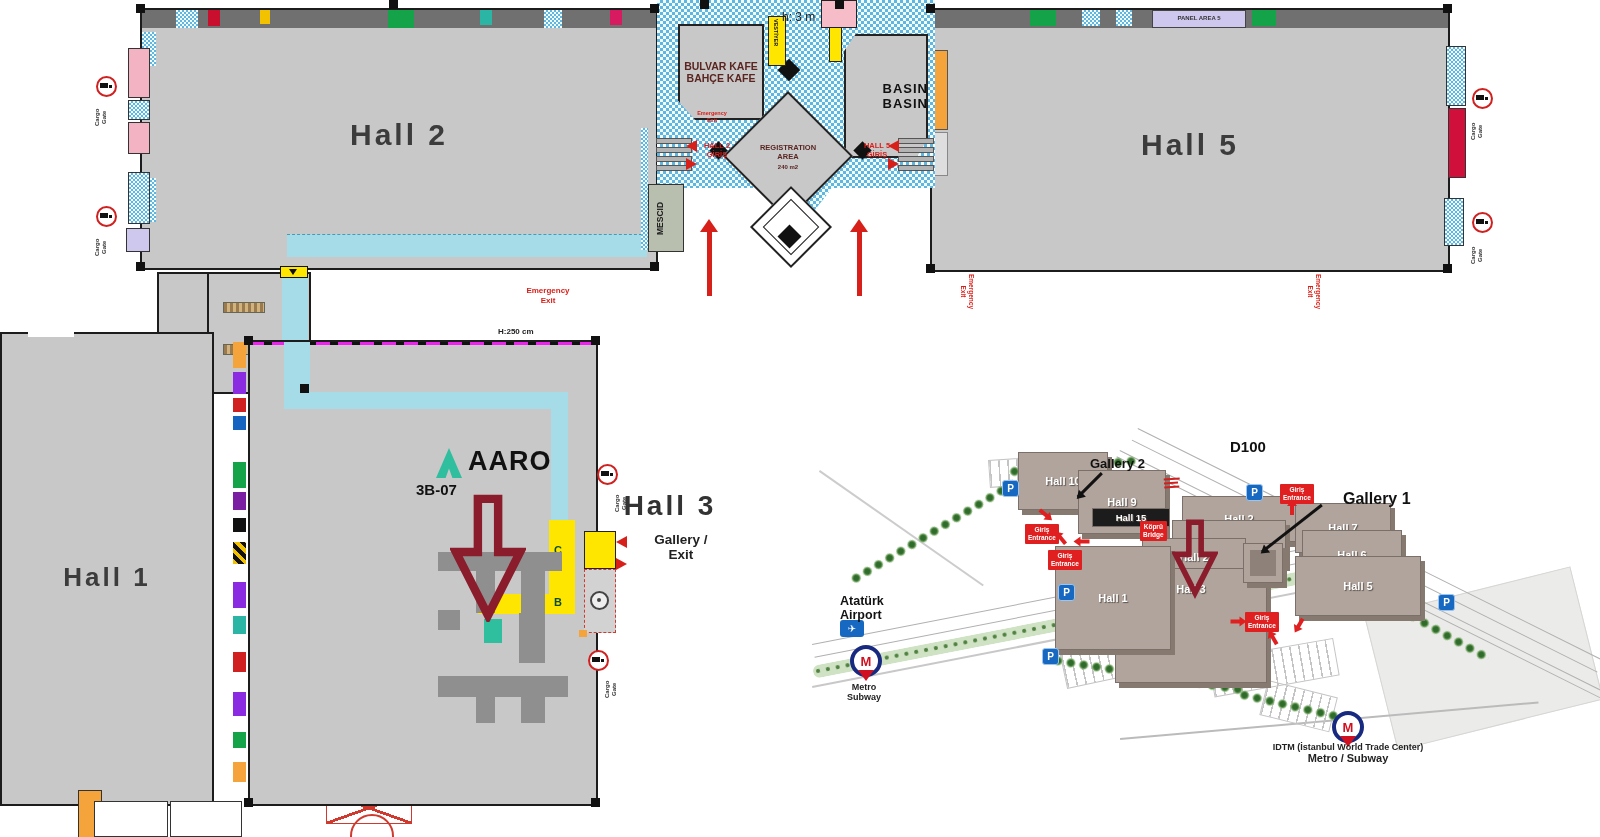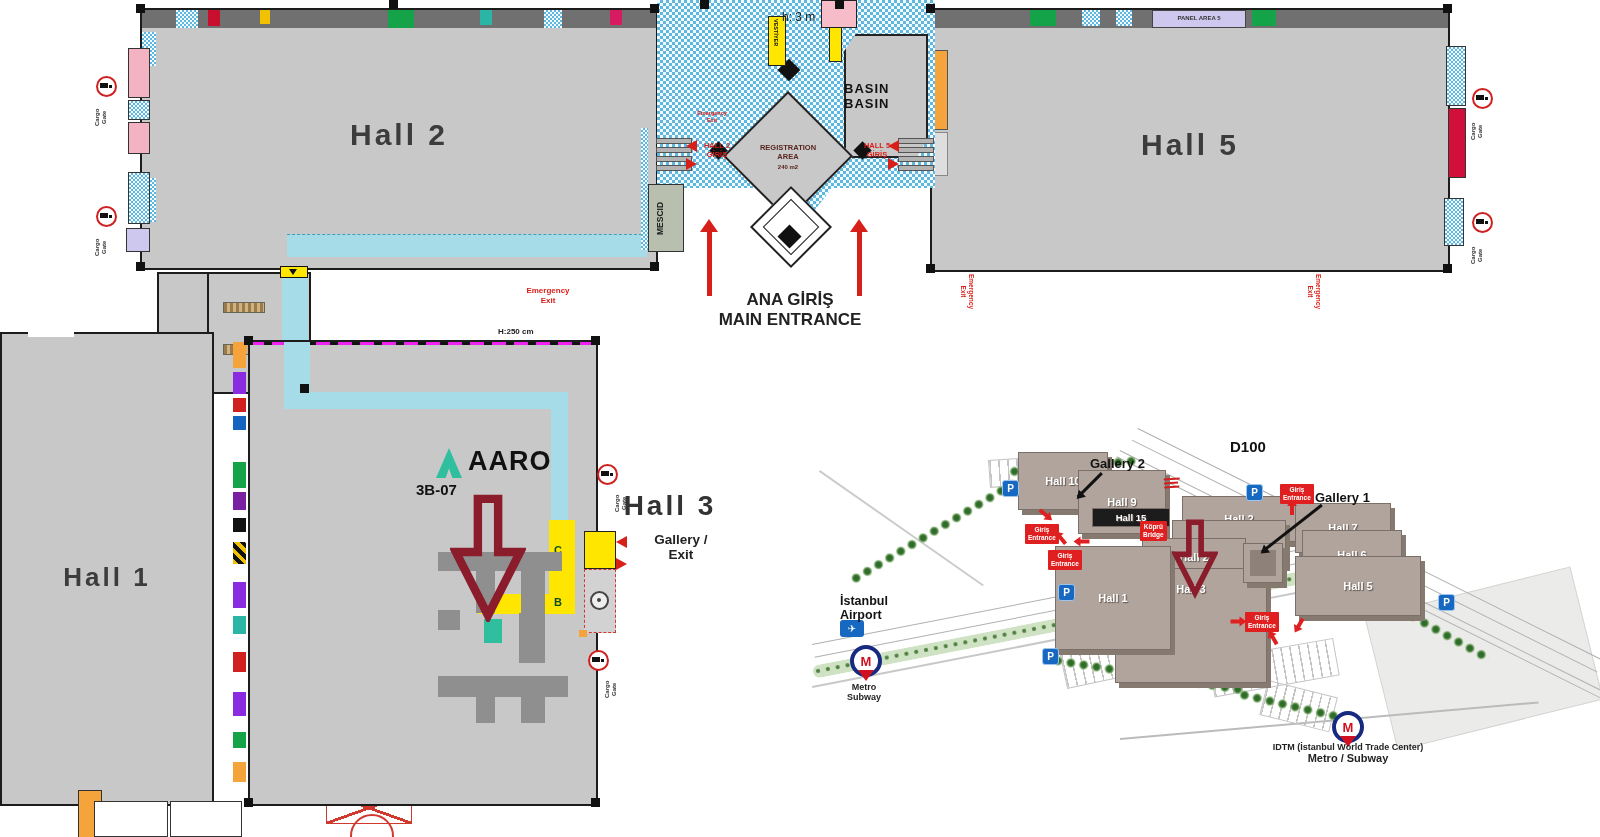--- a/index.html
+++ b/index.html
@@ -135,23 +135,29 @@
     <span>Emergency</span>
     <span>Exit</span>
     </div>
   <div class="redtxt eme" style="left:1322px;top:274px;font-size:6.5px;transform:rotate(90deg);transform-origin:left top">
     <span>Emergency</span>
     <span>Exit</span>
     </div>
 
   <div class="abs chk" style="left:657px;top:0;width:278px;height:232px;
        clip-path:polygon(0 0,100% 0,100% 81%,63% 81%,50.5% 100%,37% 81%,0 81%)"></div>
+  <div class="abs" style="left:678px;top:24px;width:86px;height:96px;background:#c8c8c8;
+       box-shadow:inset 0 0 0 2px #222;clip-path:polygon(0 0,100% 0,100% 100%,20% 100%,0 80%);
+       display:flex;flex-direction:column;align-items:center;justify-content:center;font-size:10.5px;font-weight:bold;color:#5a2520;text-align:center">
+    <span>BULVAR KAFE</span>
+    <span>BAHÇE KAFE</span>
+  </div>
   <div class="abs" style="left:844px;top:34px;width:84px;height:124px;background:#c8c8c8;
        box-shadow:inset 0 0 0 2px #222;clip-path:polygon(14% 0,100% 0,100% 84%,86% 100%,0 100%,0 14%);
-       display:flex;flex-direction:column;align-items:flex-start;justify-content:center;font-size:13px;font-weight:bold;color:#111;letter-spacing:1px">
+       display:flex;flex-direction:column;align-items:flex-end;justify-content:center;font-size:13px;font-weight:bold;color:#111;letter-spacing:1px">
     <span>BASIN</span>
     <span>BASIN</span>
   </div>
   <div class="abs" style="left:742px;top:110px;width:92px;height:92px;background:#c8c8c8;
        box-shadow:inset 0 0 0 2px #222;transform:rotate(45deg)">
     <div class="abs" style="inset:0;transform:rotate(-45deg);display:flex;flex-direction:column;align-items:center;justify-content:center;
          font-size:7.5px;font-weight:bold;color:#5a2520;text-align:center">
       <span>REGISTRATION</span>
       <span>AREA</span>
       <span style="font-size:6px;margin-top:3px">240 m2</span>
@@ -196,24 +202,20 @@
     <span class="abs" style="left:10px;top:2px;transform:rotate(90deg);transform-origin:left top;font-size:5.5px;font-weight:bold;color:#111">VESTİYER</span>
   </div>
   <div class="abs" style="left:829px;top:22px;width:11px;height:38px;background:#ffe600;border:1.5px solid #222"></div>
   <div class="abs" style="left:821px;top:0;width:34px;height:26px;background:#f6bcc8;border:1.5px solid #222"></div>
   <div class="abs" style="left:782px;top:10px;font-size:12px;font-weight:400">h: 3 m</div>
   <div class="redtxt eme" style="left:692px;top:110px;width:40px;font-size:5.5px">
     <span>Emergency</span>
     <span>Exit</span>
     </div>
 
-  <div class="abs eme" style="left:695px;top:290px;width:190px;text-align:center;font-size:17px;font-weight:900;color:#222">
-    <span>ANA GİRİŞ</span>
-    <span>MAIN ENTRANCE</span>
-  </div>
   <div class="upA" style="left:707px;top:232px;height:64px"></div>
   <div class="upA" style="left:857px;top:232px;height:64px"></div>
 
   <div class="abs" style="left:157px;top:272px;width:72px;height:116px;background:#c8c8c8;border:2px solid #1c1c1c">
     <div class="abs chk4" style="right:0;top:0;width:12px;height:100%"></div>
     <div class="abs" style="right:0;bottom:0;width:12px;height:8px;background:#15a34a"></div>
   </div>
   <div class="abs" style="left:207px;top:272px;width:100px;height:118px;background:#c8c8c8;border:2px solid #1c1c1c">
     <div class="esc" style="left:14px;top:28px"></div>
     <div class="esc" style="left:14px;top:70px"></div>
@@ -380,21 +382,21 @@
     <div class="bld" style="left:235px;top:138px;width:114px;height:102px">
         <span>Hall 1</span>
       </div>
     <div class="bld" style="left:423px;top:135px;width:38px;height:38px">
       <div class="abs" style="inset:6px;background:#8d8179"></div>
       </div>
 
     <div class="maplab" style="left:410px;top:30px;font-size:15px">D100</div>
     <div class="maplab" style="left:270px;top:48px;font-size:13px">Gallery 2</div>
     <div class="lead" style="left:282px;top:64px;width:34px;transform:rotate(135deg)"></div>
-    <div class="maplab" style="left:495px;top:82px;font-size:13px">Gallery 1</div>
+    <div class="maplab" style="left:523px;top:82px;font-size:16px">Gallery 1</div>
     <div class="lead" style="left:502px;top:96px;width:76px;transform:rotate(142deg)"></div>
     <div class="abs" style="left:344px;top:70px;z-index:6;transform:rotate(-4deg)">
       <div style="width:16px;height:2px;background:#d02020;margin-bottom:2px"></div>
       <div style="width:14px;height:2px;background:#d02020;margin-bottom:2px"></div>
       <div style="width:15px;height:2px;background:#d02020"></div>
     </div>
 
     <div class="badge" style="left:205px;top:116px">
       <span>Giriş</span>
         <span>Entrance</span>
@@ -424,21 +426,21 @@
     <div class="bolt" style="left:452px;top:226px;transform:rotate(150deg)"></div>
     <div class="bolt" style="left:478px;top:210px;transform:rotate(30deg)"></div>
 
     <div class="pk" style="left:182px;top:72px">P</div>
     <div class="pk" style="left:426px;top:76px">P</div>
     <div class="pk" style="left:238px;top:176px">P</div>
     <div class="pk" style="left:222px;top:240px">P</div>
     <div class="pk" style="left:618px;top:186px">P</div>
 
     <div class="abs eme" style="left:20px;top:186px;font-size:12.5px;font-weight:900;color:#111;z-index:7">
-      <span>İstanbul</span>
+      <span>Atatürk</span>
       <span>Airport</span>
       </div>
     <div class="abs" style="left:20px;top:212px;width:24px;height:17px;background:#1668c0;border-radius:3px;color:#fff;
          font-size:10px;text-align:center;line-height:17px;z-index:6">✈</div>
     <div class="mpin" style="left:30px;top:237px">
         <span>M</span>
       </div>
     <div class="abs eme" style="left:10px;top:274px;width:68px;text-align:center;font-size:9px;font-weight:bold;z-index:7">
       <span>Metro</span>
       <span>Subway</span>

